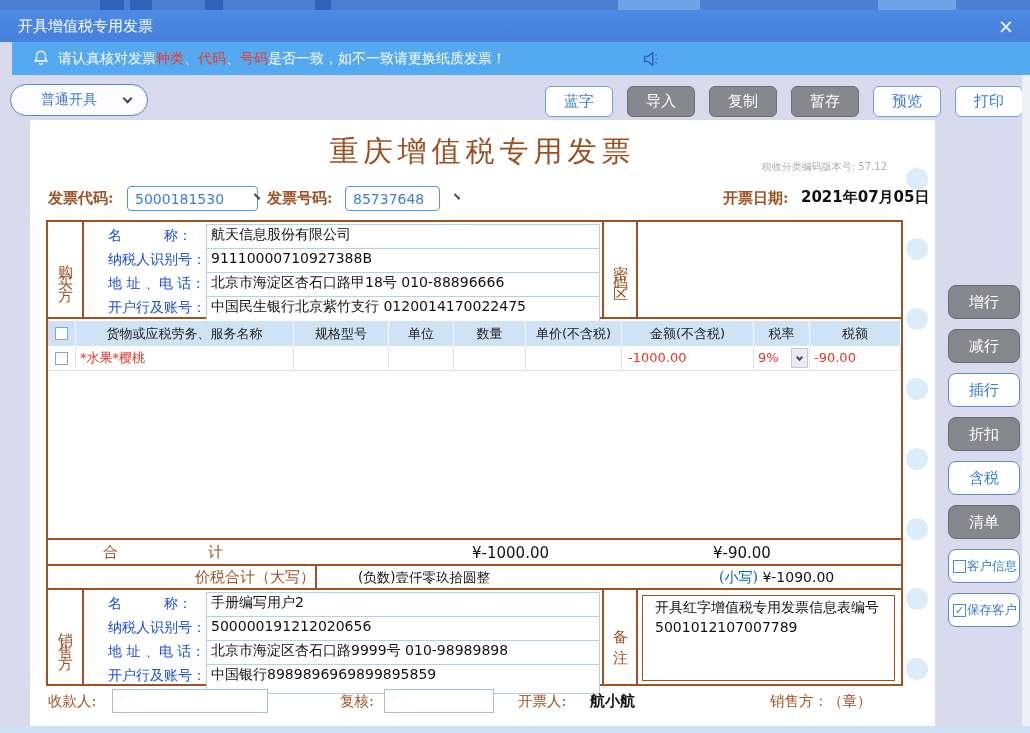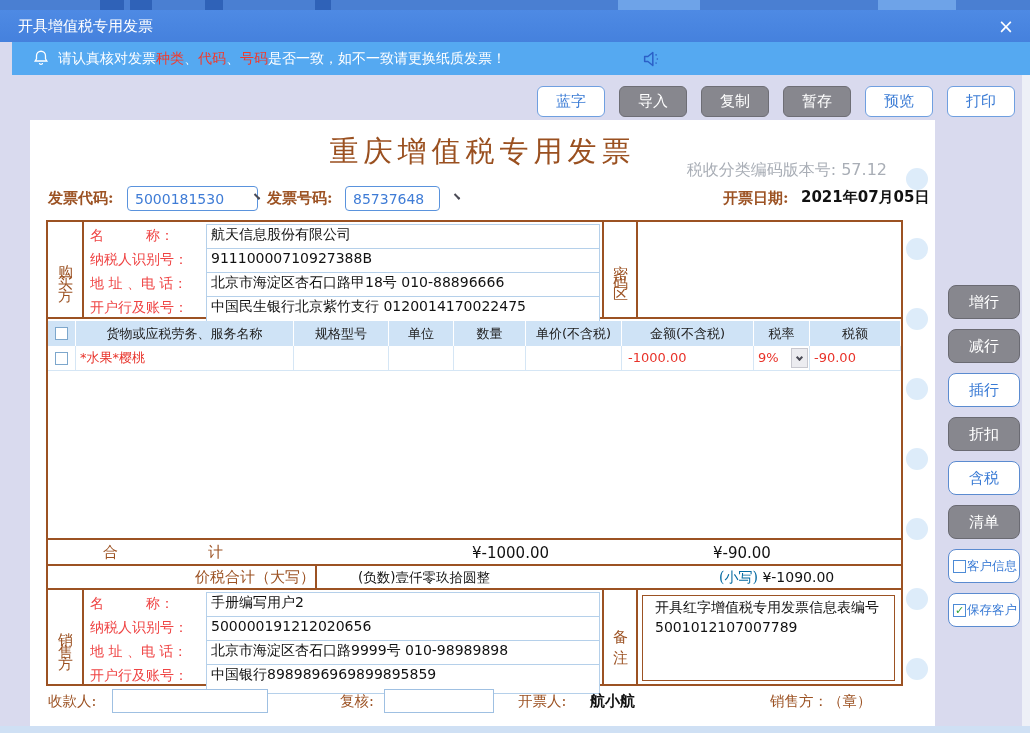--- a/index.html
+++ b/index.html
@@ -26,32 +26,32 @@
   .notice-red { color:#f3392b; }
   .speaker { position:absolute; left:630px; top:8px; }
 
   
   .mode-select { position:absolute; left:10px; top:84px; width:138px; height:32px; background:#fcfcff;
     border:1px solid #4d8bd6; border-radius:16px; display:flex; align-items:center;
     padding:0 16px 0 30px; justify-content:space-between; color:#3f7cd6; font-size:14px; cursor:pointer; }
   .caret { display:inline-block; width:7px; height:7px; border-left:2px solid #4a4a55;
     border-bottom:2px solid #4a4a55; transform:rotate(-45deg); margin-top:-4px; }
   .tb-btn { position:absolute; top:86px; width:68px; height:31px; border-radius:6px;
-    font-size:15px; text-align:center; line-height:29px; cursor:pointer; }
+    font-size:15px; text-align:center; line-height:29px; cursor:pointer;margin-left:8px; }
   .tb-btn.outline { background:#fff; border:1px solid #6f9fe0; color:#3a7bd5; }
   .tb-btn.gray { background:#87878e; border:1px solid #6e6e75; color:#fff; }
 
   
   .panel { position:absolute; left:30px; top:120px; width:905px; height:606px; background:#fff; }
   .dot { position:absolute; left:876px; width:22px; height:22px; border-radius:50%; background:#ddecfa; }
 
   .inv-title { position:absolute; top:12px; left:0; width:100%; text-align:center;
     font-size:29px; color:#9a5020; letter-spacing:5px; }
   .inv-version { position:absolute; top:40px; left:645px; width:212px; text-align:right;
-    font-size:16px; color:#a9aeb6; }
+    font-size:10px; color:#a9aeb6; }
   .lbl-brown { color:#9c5223; font-weight:bold; font-size:15px; }
   .code-label { position:absolute; top:69px; }
   .hselect { position:absolute; top:66px; height:25px; background:#fff; border:1px solid #5a93dd;
     border-radius:4px; color:#3f7cd6; font-size:14px; display:flex; align-items:center;
     justify-content:space-between; padding:0 7px; cursor:pointer;gap:32px; }
   .date-value { position:absolute; top:68px; left:771px; color:#111; font-weight:bold; font-size:15px; }
 
   
   .inv-box { position:absolute; left:16px; top:100px; width:857px; height:466px; border:2px solid #9c5223; }
   .sec { position:absolute; left:0; right:0; }
@@ -61,21 +61,21 @@
   .sec-sum { top:342px; height:24px; border-top:2px solid #9c5223; }
   .sec-seller { top:366px; height:96px; border-top:2px solid #9c5223; }
 
   .side-col { position:absolute; left:0; top:0; bottom:0; width:36px; border-right:2px solid #9c5223;
     display:flex; align-items:center; justify-content:center; }
   .vtext { writing-mode:vertical-lr; text-orientation:upright; color:#9c5223; font-size:15px; letter-spacing:11px; }
   .pw-col { position:absolute; left:554px; top:0; bottom:0; width:36px; border-left:2px solid #9c5223;
     border-right:2px solid #9c5223; display:flex; align-items:center; justify-content:center; }
   .rows { position:absolute; left:36px; width:518px; top:0; bottom:0; padding-top:1px; }
   .inv-row { height:24px; display:flex; }
-  .row-label { width:122px; padding-left:6px; color:#ef4444; font-size:14px; line-height:24px; white-space:pre; }
+  .row-label { width:122px; padding-left:24px; color:#1d4ed8; font-size:14px; line-height:24px; white-space:pre; }
   .field { flex:1; height:30px; margin:1px 2px 0 0; border:1px solid #b5d0ea; background:#fff;
     font-size:14px; line-height:19px; padding:0 4px; color:#111; white-space:nowrap; overflow:hidden; }
 
   
   .thead { display:flex; height:25px; background:#cfe3f6; }
   .thead .cell { border-right:1px solid #fff; font-size:13px; line-height:25px; text-align:center;
     color:#222; overflow:hidden; white-space:nowrap; }
   .trow { display:flex; height:25px; border-bottom:1px solid #d5e6f5; }
   .trow .cell { border-right:1px solid #d5e6f5; font-size:13px; line-height:24px; color:#e8332a;
     overflow:hidden; white-space:nowrap; }
@@ -151,20 +151,24 @@
     <span class="speaker">
       <svg width="20" height="18" viewBox="0 0 24 22">
           <path d="M13 3 7 8H3v6h4l6 5z" fill="none" stroke="#2b5fc7" stroke-width="1.8" stroke-linejoin="round"></path>
           <circle cx="17" cy="6" r="1" fill="#2b5fc7"></circle>
           <circle cx="18.5" cy="11" r="1" fill="#2b5fc7"></circle>
           <circle cx="17" cy="16" r="1" fill="#2b5fc7"></circle>
         </svg>
     </span>
   </div>
 
+  <div class="mode-select">
+    <span>普通开具</span>
+    <span class="caret"></span>
+  </div>
   <div class="tb-btn outline" style="left:537px">蓝字</div>
   <div class="tb-btn gray" style="left:619px">导入</div>
   <div class="tb-btn gray" style="left:701px">复制</div>
   <div class="tb-btn gray" style="left:783px">暂存</div>
   <div class="tb-btn outline" style="left:865px">预览</div>
   <div class="tb-btn outline" style="left:947px">打印</div>
 
   <div class="panel">
 
     <span class="dot" style="top:48px"></span>

